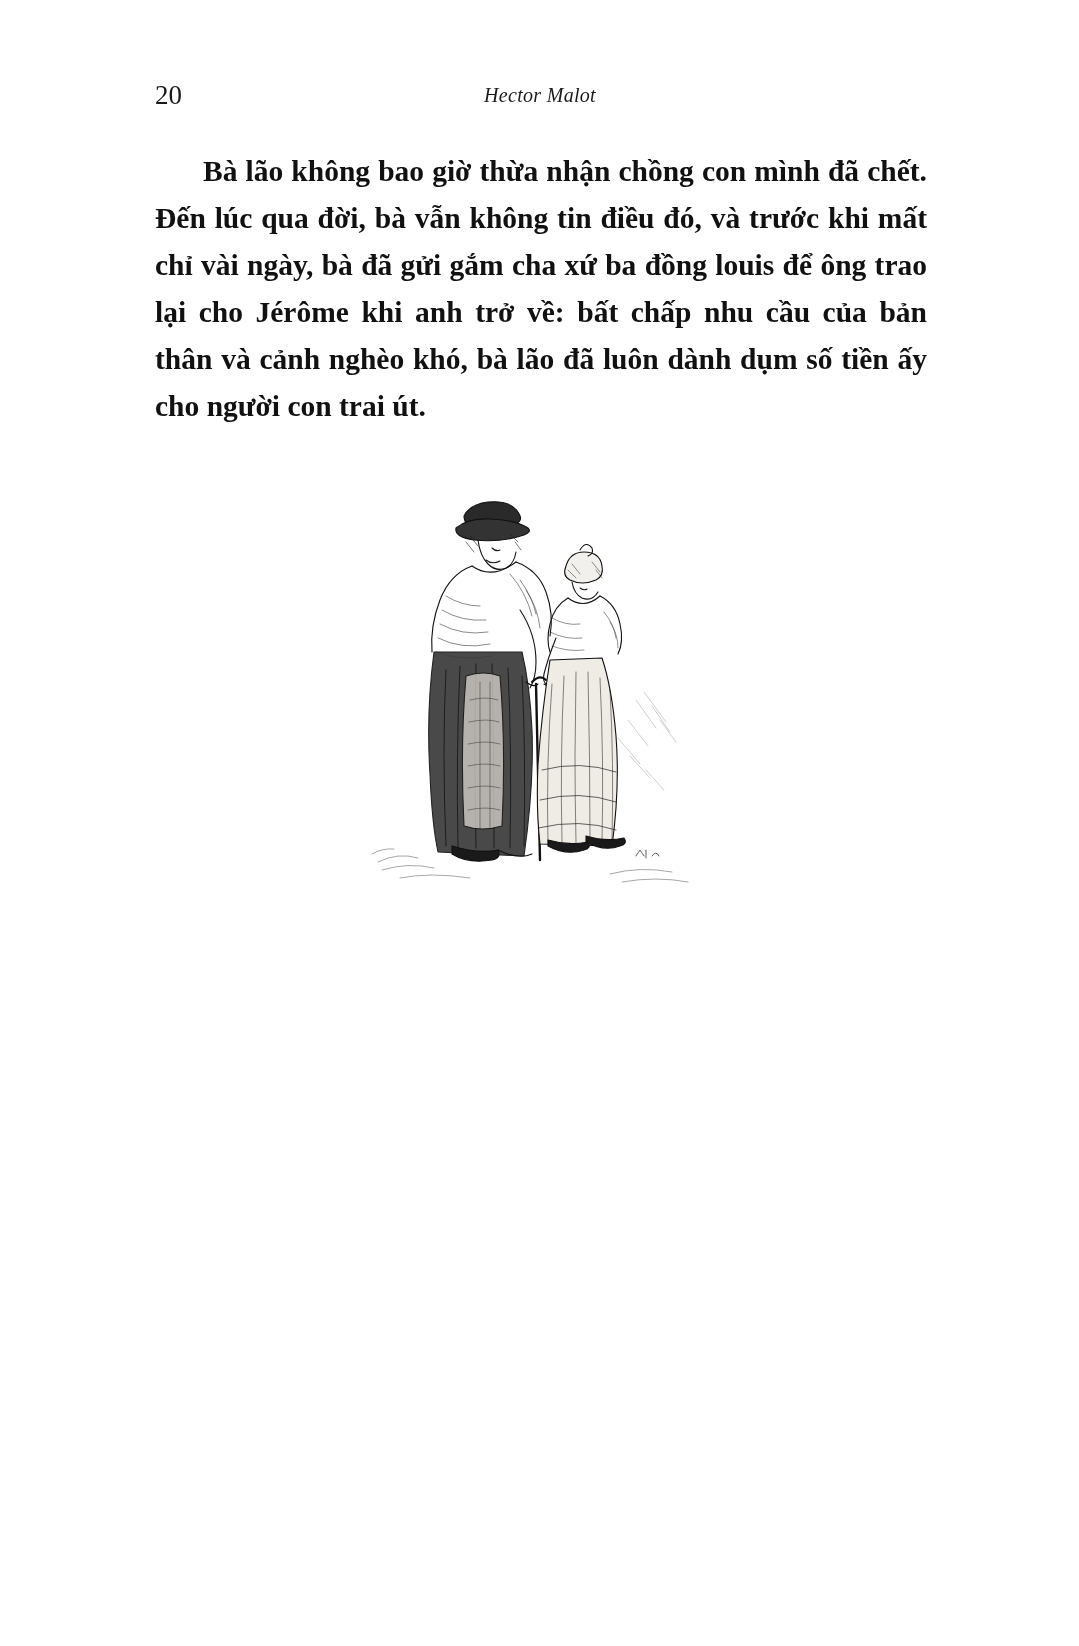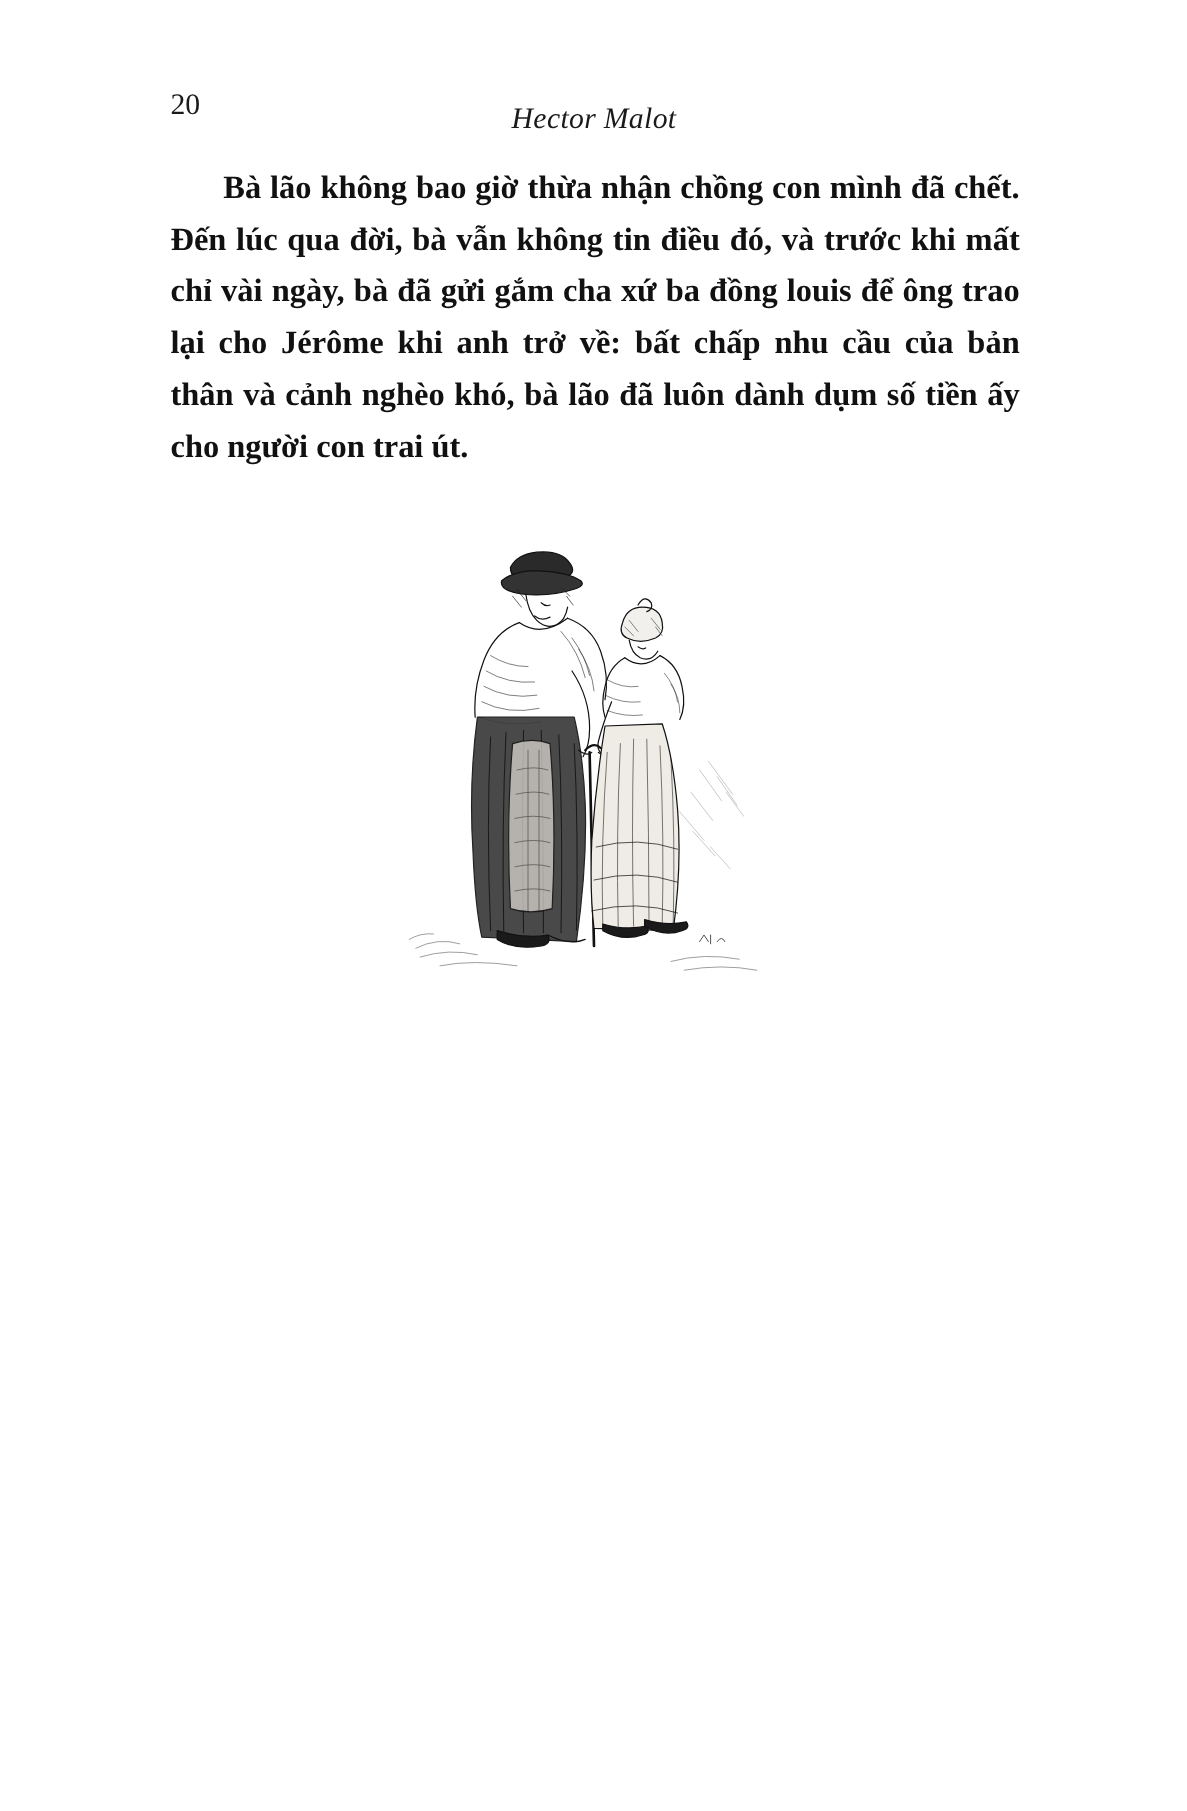--- a/index.html
+++ b/index.html
@@ -30,24 +30,24 @@
     top: 0;
     font-size: 27px;
     line-height: 34px;
     color: #1a1a1a;
     font-family: "Liberation Serif", serif;
     text-align: center;
   }
   .running-head {
     position: absolute;
     left: 0;
-    top: 12px;
+    top: 0;
     width: 770px;
     text-align: center;
-    font-size: 27px;
+    font-size: 20px;
     line-height: 34px;
     font-style: italic;
     color: #1a1a1a;
     letter-spacing: 0.3px;
   }
   .body-text {
     position: absolute;
     top: 148px;
     left: 155px;
     width: 772px;

